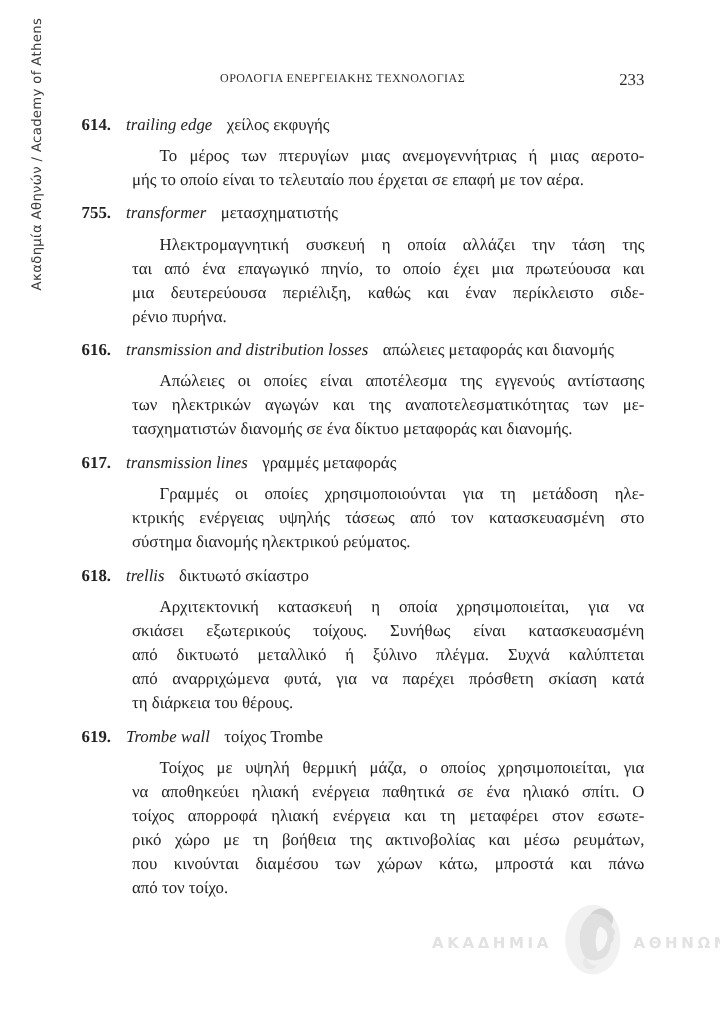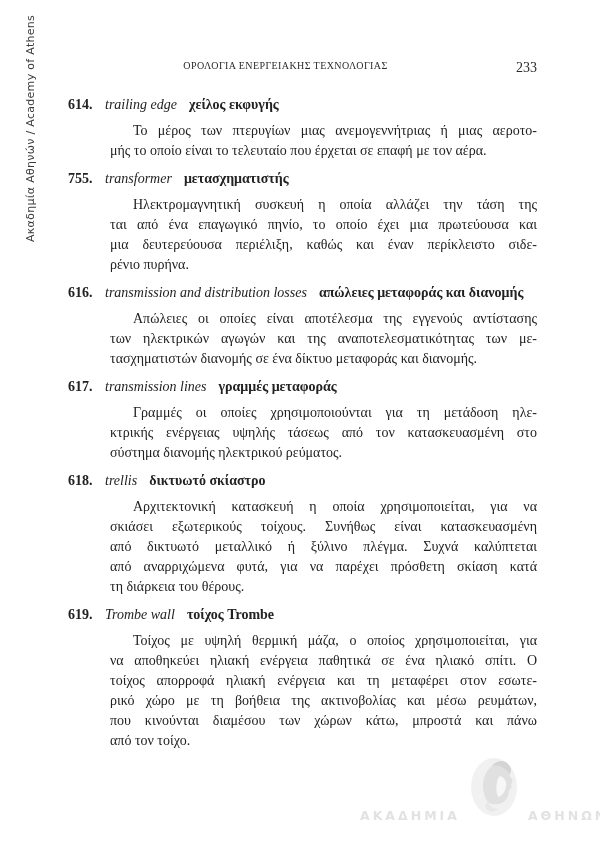--- a/index.html
+++ b/index.html
@@ -22,21 +22,21 @@
     font-size: 11px;
     letter-spacing: 0.3px;
     color: #3a3a3a;
     white-space: nowrap;
   }
   
   .watermark {
     position: absolute;
     left: 360px; top: 748px;
     width: 220px; height: 75px;
-    display: flex; align-items: flex-end;
+    display: flex; align-items: center;
     z-index: 0;
     user-select: none;
   }
   .wm-text {
     font-family: "DejaVu Sans", "Liberation Sans", sans-serif;
     font-size: 12.5px; font-weight: bold;
     letter-spacing: 3px;
     color: #e2e2e2;
     white-space: nowrap;
   }
@@ -71,21 +71,21 @@
     margin-bottom: 6px;
     white-space: nowrap;
     font-size: 14px;
   }
   .entry-heading .num {
     display: inline-block;
     width: 37px;
     font-weight: bold;
   }
   .term-en { font-style: italic; }
-  .term-el { font-weight: bold; margin-left: 12px; }
+  .term-el { font-weight: normal; margin-left: 12px; }
   .definition {
     margin: 0 0 8px 42px;
     width: 427px;
     font-size: 14px;
   }
   .def-line {
     line-height: 20px;
     text-align: justify;
     text-align-last: justify;
   }

